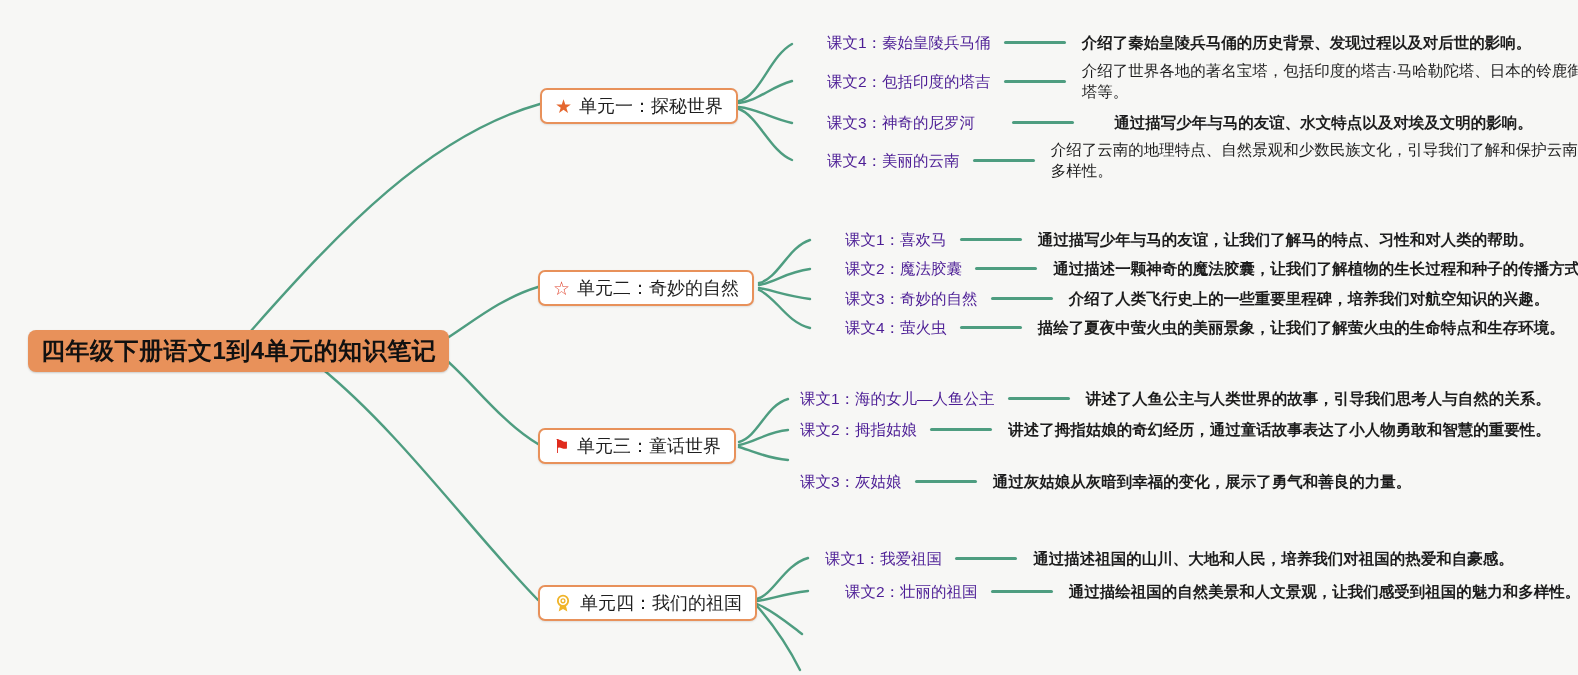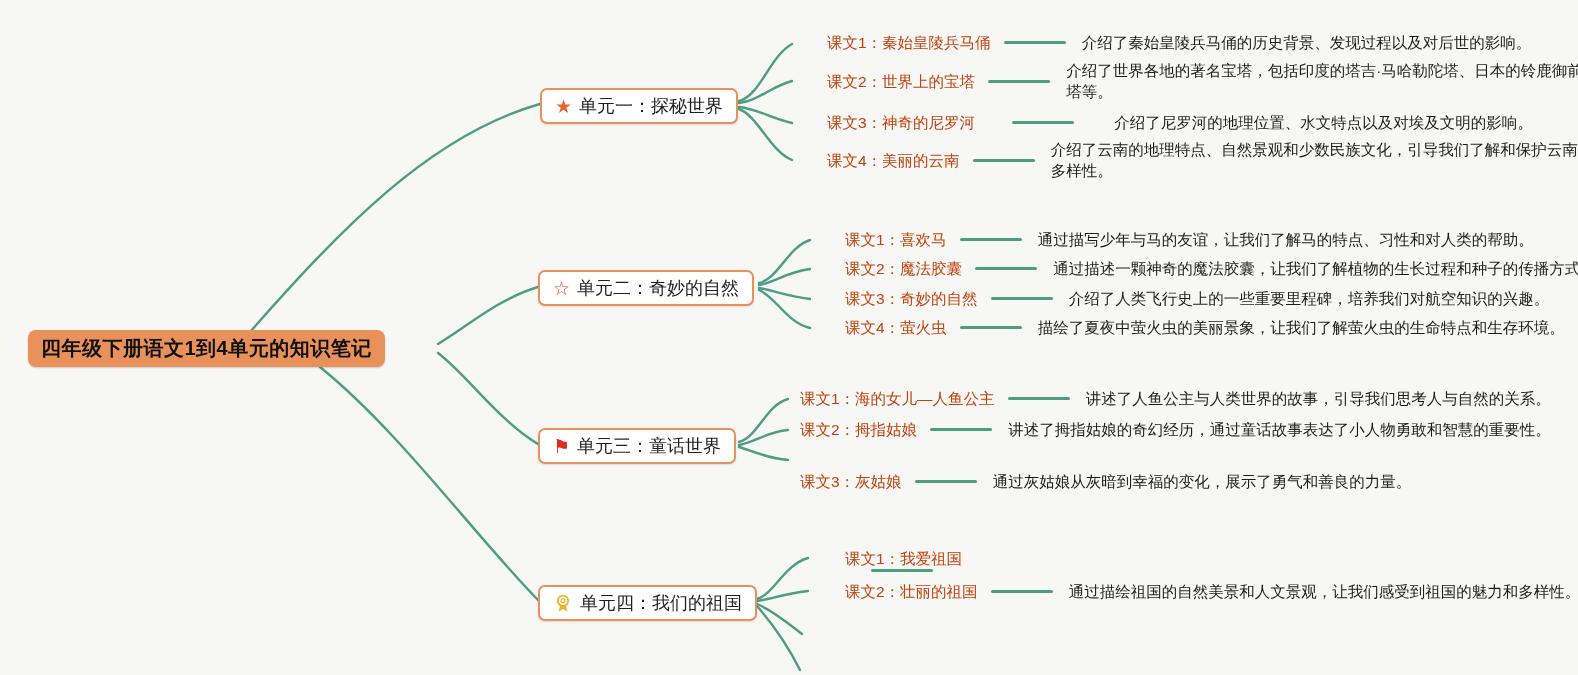--- a/index.html
+++ b/index.html
@@ -10,21 +10,21 @@
     color:#1c1c1c;
   }
   #stage{position:absolute;inset:0;width:1578px;height:675px;}
   svg.links{position:absolute;left:0;top:0;pointer-events:none;}
   .link{fill:none;stroke:#4E9D80;stroke-width:2.4;stroke-linecap:round;}
 
   .root-node{
     position:absolute;left:28px;top:330px;
     background:#E8915A;border-radius:8px;
     padding:5px 13px;
-    font-size:20px;font-weight:bold;color:#111;
+    font-size:24px;font-weight:bold;color:#111;
     box-shadow:0 1px 2px rgba(0,0,0,.18);
     white-space:nowrap;letter-spacing:.5px;
   }
 
   .unit-node{
     position:absolute;
     background:#ffffff;border:2px solid #E8915A;border-radius:7px;
     padding:4px 13px;
     display:flex;align-items:center;gap:7px;
     font-size:18px;color:#1f1f1f;white-space:nowrap;
@@ -32,27 +32,27 @@
   }
   .unit-node .u-icon{font-family:"DejaVu Sans",sans-serif;font-size:19px;line-height:1;display:inline-flex;align-items:center;}
   .icon-star-filled{color:#E5672F;}
   .icon-star-outline{color:#E0442E;font-weight:bold;}
   .icon-flag{color:#E02B1D;}
 
   .lesson-row{
     position:absolute;display:flex;align-items:center;
     font-size:15.5px;line-height:1.38;
   }
-  .lesson-title{white-space:nowrap;color:#c2410c;}
+  .lesson-title{white-space:nowrap;color:#4c1d95;}
   .lesson-link{
     width:62px;height:2.4px;background:#4E9D80;border-radius:2px;
     margin:0 16px 0 13px;flex:0 0 auto;
   }
   .lesson-desc{color:#1c1c1c;}
-  .nowrap{white-space:nowrap;}
+  .nowrap{white-space:nowrap;font-weight:bold;}
   .w560{width:560px;}
   .w545{width:545px;}
 </style>
 </head>
 <body>
 
 <div id="stage">
 
   <svg class="links" width="1578" height="675" viewBox="0 0 1578 675">
 
@@ -87,28 +87,28 @@
     <span class="u-icon icon-star-filled">★</span>
     <span>单元一：探秘世界</span>
   </div>
 
   <div class="lesson-row" style="left:827px;top:32px;">
     <span class="lesson-title">课文1：秦始皇陵兵马俑</span>
     <span class="lesson-link"></span>
     <span class="lesson-desc nowrap">介绍了秦始皇陵兵马俑的历史背景、发现过程以及对后世的影响。</span>
   </div>
   <div class="lesson-row" style="left:827px;top:60px;">
-    <span class="lesson-title">课文2：世界上的宝塔</span>
+    <span class="lesson-title">课文2：包括印度的塔吉</span>
     <span class="lesson-link"></span>
     <span class="lesson-desc w560">介绍了世界各地的著名宝塔，包括印度的塔吉·马哈勒陀塔、日本的铃鹿御前宫宝塔等。</span>
   </div>
   <div class="lesson-row" style="left:827px;top:112px;gap:24px;">
     <span class="lesson-title">课文3：神奇的尼罗河</span>
     <span class="lesson-link"></span>
-    <span class="lesson-desc nowrap">介绍了尼罗河的地理位置、水文特点以及对埃及文明的影响。</span>
+    <span class="lesson-desc nowrap">通过描写少年与马的友谊、水文特点以及对埃及文明的影响。</span>
   </div>
   <div class="lesson-row" style="left:827px;top:139px;">
     <span class="lesson-title">课文4：美丽的云南</span>
     <span class="lesson-link"></span>
     <span class="lesson-desc w545">介绍了云南的地理特点、自然景观和少数民族文化，引导我们了解和保护云南的多样性。</span>
   </div>
 
   <div class="unit-node" style="left:538px;top:270px;">
     <span class="u-icon icon-star-outline">☆</span>
     <span>单元二：奇妙的自然</span>
@@ -160,23 +160,24 @@
     <span class="u-icon">
       <svg width="20" height="21" viewBox="0 0 24 25" aria-hidden="true">
         <path d="M8.6 14.5 L6.8 22 L12 19 L17.2 22 L15.4 14.5" fill="#F0B429"></path>
         <circle cx="12" cy="9.3" r="6.2" fill="#fff" stroke="#F0B429" stroke-width="2.2"></circle>
         <circle cx="12" cy="9.3" r="2.3" fill="none" stroke="#F0B429" stroke-width="1.6"></circle>
       </svg>
     </span>
     <span>单元四：我们的祖国</span>
   </div>
 
-  <div class="lesson-row" style="left:845px;top:548px;flex-direction:column;">
+  <div class="lesson-row" style="left:825px;top:548px;">
     <span class="lesson-title">课文1：我爱祖国</span>
     <span class="lesson-link"></span>
+    <span class="lesson-desc nowrap">通过描述祖国的山川、大地和人民，培养我们对祖国的热爱和自豪感。</span>
   </div>
   <div class="lesson-row" style="left:845px;top:581px;">
     <span class="lesson-title">课文2：壮丽的祖国</span>
     <span class="lesson-link"></span>
     <span class="lesson-desc nowrap">通过描绘祖国的自然美景和人文景观，让我们感受到祖国的魅力和多样性。</span>
   </div>
 
 </div>
 
 </body></html>

